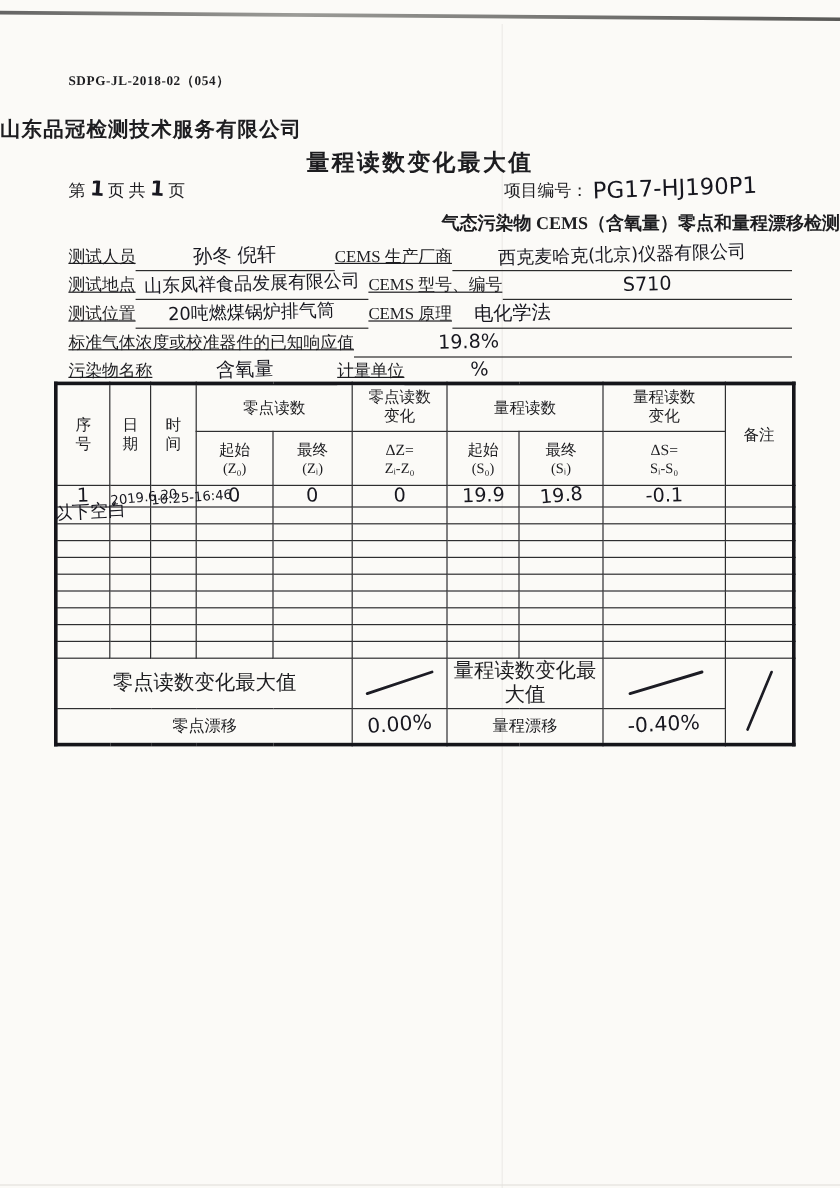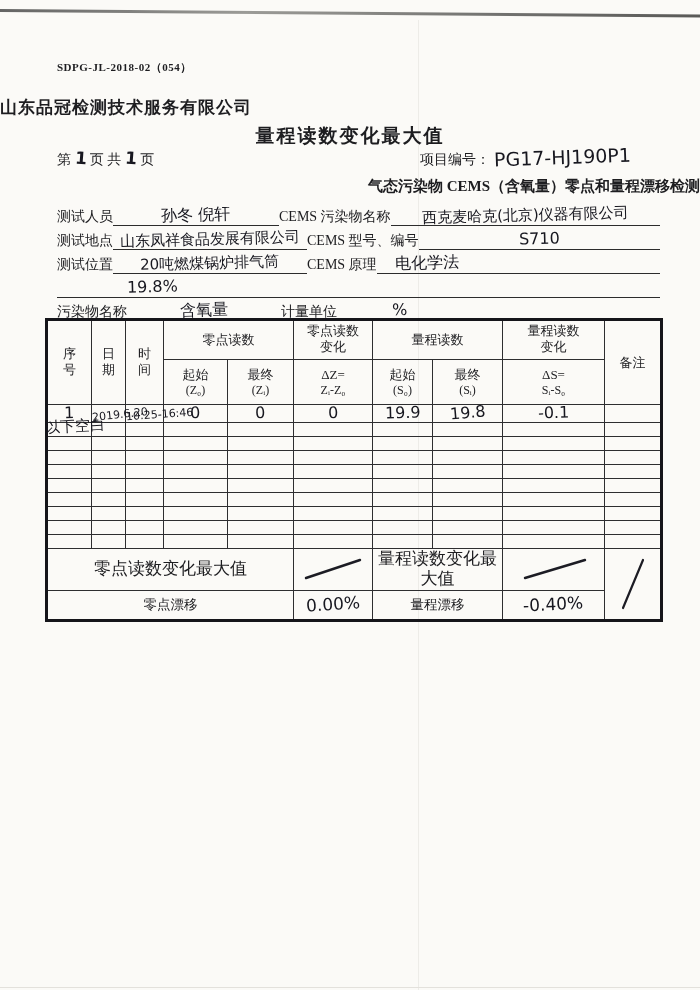--- a/index.html
+++ b/index.html
@@ -23,21 +23,21 @@
   .projline{position:absolute;left:420px;top:148px;font-size:14px;white-space:nowrap;}
   .section-title{position:absolute;left:0;top:177px;width:100%;text-align:right;font-size:15px;font-weight:bold;}
 
   
   .hw{font-family:"DejaVu Sans",sans-serif;color:#17171f;display:inline-block;
       transform:rotate(-1.5deg);font-size:16px;line-height:1;}
   .hw.big{font-size:19px;transform:rotate(-2deg);}
   .hw.one{font-size:17px;transform:rotate(4deg);font-weight:bold;}
 
   
-  .fline{position:absolute;left:57px;right:40px;display:flex;align-items:flex-end;font-size:14px;height:21px;}
+  .fline{position:absolute;left:57px;right:40px;display:flex;font-size:14px;height:21px;text-decoration:underline;}
   .fline .lbl{white-space:nowrap;flex:0 0 auto;}
   .fld{border-bottom:1px solid #2c2c2c;text-align:center;white-space:nowrap;overflow:visible;padding:0 2px 1px 2px;}
   .fld.grow{flex:1 1 auto;}
   .l1{top:205px}.l2{top:229px}.l3{top:253px}.l4{top:277px}.l5{top:300px}
 
   
   .table-wrap{position:absolute;left:45px;top:318px;width:615px;}
   table{border-collapse:collapse;table-layout:fixed;width:615px;border:3px solid #15151a;}
   th,td{border:1px solid #2e2e30;padding:0;text-align:center;vertical-align:middle;
         font-weight:normal;font-size:13px;line-height:1.2;overflow:visible;}
@@ -76,39 +76,40 @@
 <div class="projline">
   <span>项目编号：</span>
   <span class="hw big">PG17-HJ190P1</span>
 </div>
 
 <div class="section-title">气态污染物 CEMS（含氧量）零点和量程漂移检测</div>
 
 <div class="fline l1">
   <span class="lbl">测试人员</span>
   <span class="fld" style="width:162px;"><span class="hw">孙冬 倪轩</span></span>
-  <span class="lbl">CEMS 污染物名称</span>
+  <span class="lbl">CEMS 生产厂商</span>
   <span class="fld grow"><span class="hw" style="font-size:15px">西克麦哈克(北京)仪器有限公司</span></span>
 </div>
 
 <div class="fline l2">
   <span class="lbl">测试地点</span>
   <span class="fld" style="width:190px;"><span class="hw" style="font-size:15px">山东凤祥食品发展有限公司</span></span>
   <span class="lbl">CEMS 型号、编号</span>
   <span class="fld grow"><span class="hw">S710</span></span>
 </div>
 
 <div class="fline l3">
   <span class="lbl">测试位置</span>
   <span class="fld" style="width:190px;"><span class="hw" style="font-size:15px">20吨燃煤锅炉排气筒</span></span>
   <span class="lbl">CEMS 原理</span>
   <span class="fld grow" style="text-align:left;padding-left:18px;"><span class="hw">电化学法</span></span>
 </div>
 
 <div class="fline l4">
+  <span class="lbl">标准气体浓度或校准器件的已知响应值</span>
   <span class="fld grow" style="text-align:left;padding-left:70px;"><span class="hw">19.8%</span></span>
 </div>
 
 <div class="fline l5">
   <span class="lbl">污染物名称</span>
   <span class="fld" style="width:150px;"><span class="hw">含氧量</span></span>
   <span class="lbl">计量单位</span>
   <span class="fld grow" style="text-align:left;padding-left:55px;"><span class="hw">%</span></span>
 </div>
 

